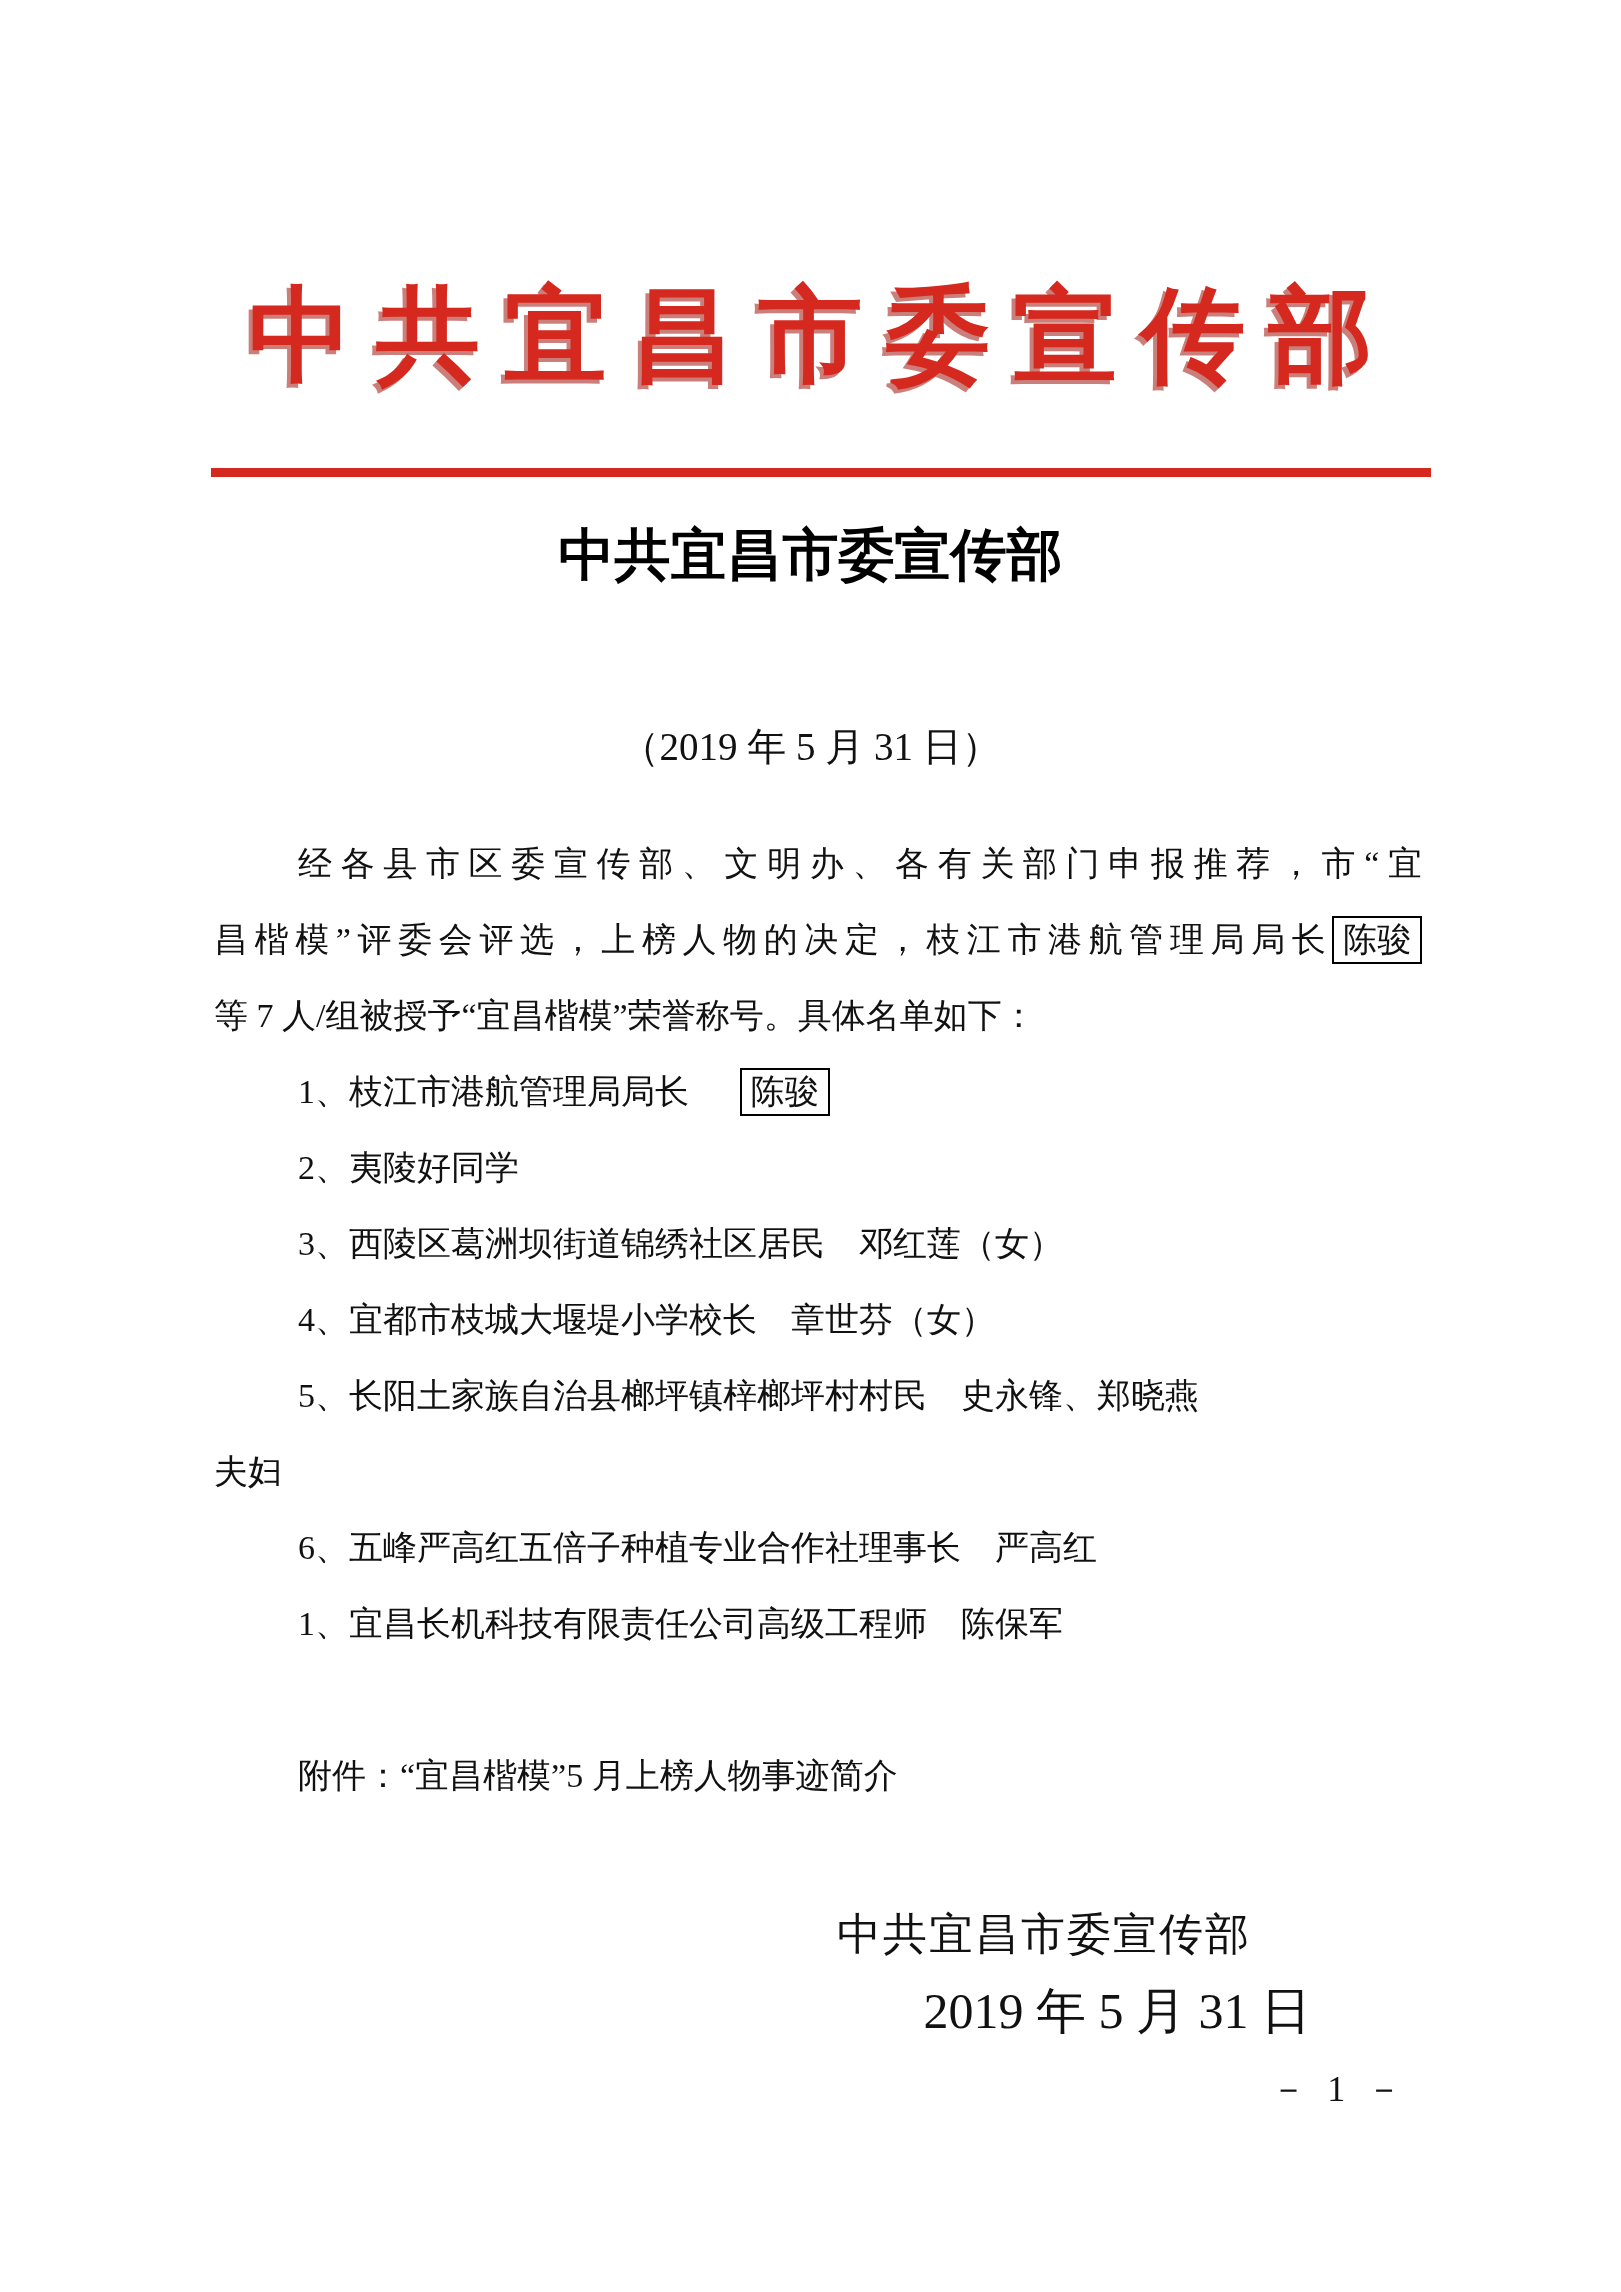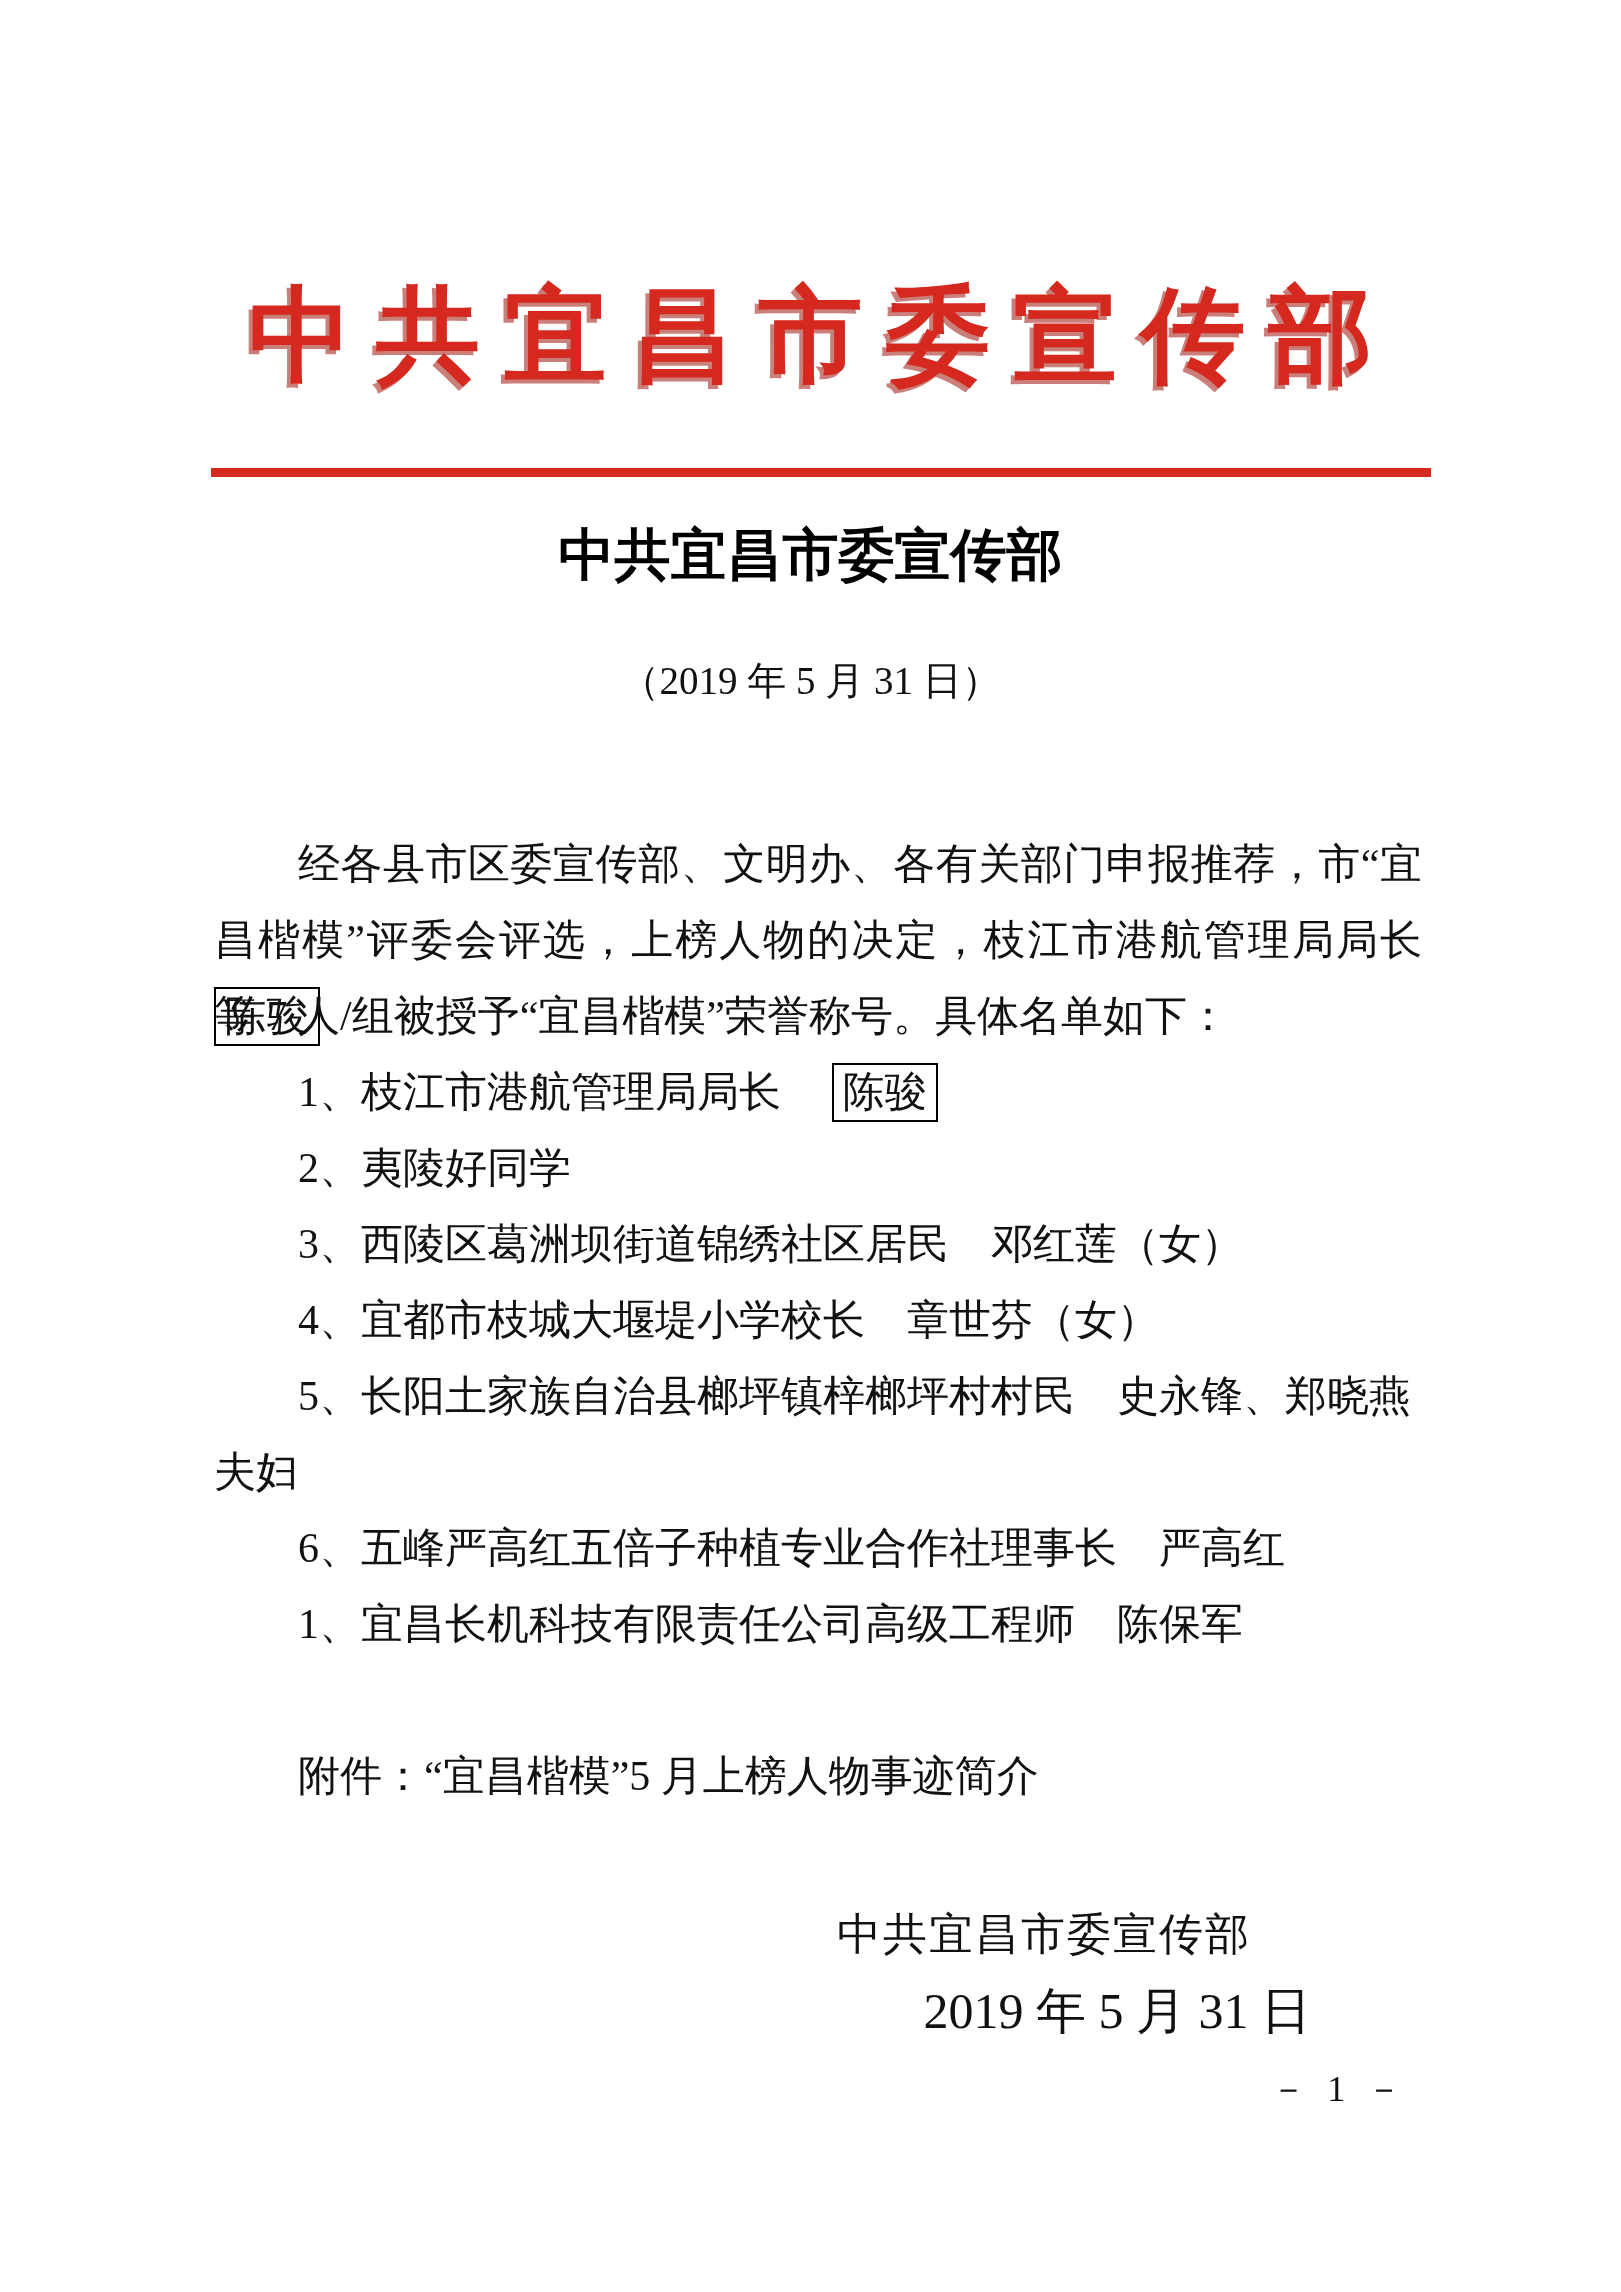--- a/index.html
+++ b/index.html
@@ -50,36 +50,36 @@
     width: 100%;
     text-align: center;
     font-weight: bold;
     font-size: 56px;
     line-height: 73px;
     white-space: nowrap;
     color: #000;
   }
   .doc-date {
     position: absolute;
-    top: 654px;
+    top: 720px;
     left: 0;
     width: 100%;
     text-align: center;
     font-size: 39px;
     line-height: 53px;
     white-space: nowrap;
   }
 
   
   .body-block {
     position: absolute;
     top: 826px;
     left: 214px;
     width: 1208px;
-    font-size: 42px;
+    font-size: 34px;
   }
   .bline {
     height: 76px;
     line-height: 76px;
     white-space: nowrap;
   }
   .indent { text-indent: 84px; }
   .stretch {
     white-space: normal;
     text-align: justify;

